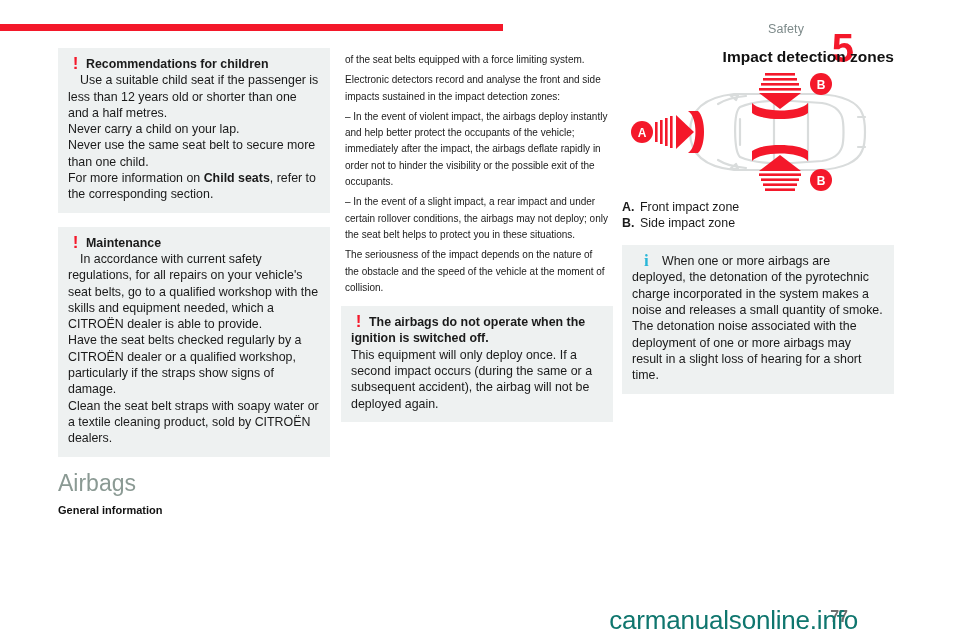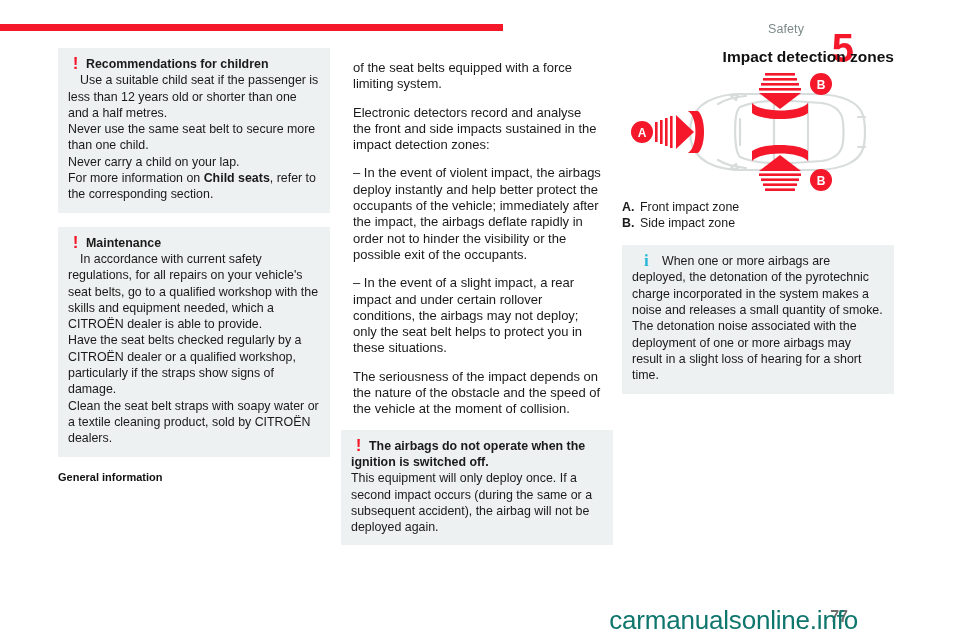--- a/index.html
+++ b/index.html
@@ -45,22 +45,22 @@
     position: absolute;
     top: 48px;
     width: 272px;
   }
   .col-left   { left: 58px; }
   .col-mid    { left: 341px; }
   .col-right  { left: 622px; }
 
   
   p.body {
-    margin: 12px;
-    font-size: 13px;
+    margin: 4px;
+    font-size: 10px;
     line-height: 16.3px;
     color: #1a1a1a;
     text-align: left;
   }
   p.body + p.body { margin-top: 0; }
 
   .section-title {
     margin: 0 0 8px 0;
     font-size: 23px;
     font-weight: normal;
@@ -170,34 +170,35 @@
   <div class="chapter-label">Safety</div>
   <div class="chapter-number">5</div>
 
   <div class="col col-left">
 
     <div class="callout">
       <p class="head">
         <span class="icon-warn">!</span><span>Recommendations for children</span>
       </p>
       <p class="ind">Use a suitable child seat if the passenger is less than 12 years old or shorter than one and a half metres.</p>
+      <p>Never carry a child on your lap.</p>
       <p>Never use the same seat belt to secure more than one child.</p>
-      <p>Never carry a child on your lap.</p>
       <p>For more information on <b>Child seats</b>, refer to the corresponding section.</p>
     </div>
 
     <div class="callout">
       <p class="head">
         <span class="icon-warn">!</span><span>Maintenance</span>
       </p>
       <p class="ind">In accordance with current safety regulations, for all repairs on your vehicle's seat belts, go to a qualified workshop with the skills and equipment needed, which a CITROËN dealer is able to provide.</p>
       <p>Have the seat belts checked regularly by a CITROËN dealer or a qualified workshop, particularly if the straps show signs of damage.</p>
       <p>Clean the seat belt straps with soapy water or a textile cleaning product, sold by CITROËN dealers.</p>
     </div>
 
+    <h1 class="section-title">Airbags</h1>
     <h2 class="sub-title">General information</h2>
   </div>
 
   <div class="col col-mid">
     <p class="body">of the seat belts equipped with a force limiting system.</p>
     <p class="body">Electronic detectors record and analyse the front and side impacts sustained in the impact detection zones:</p>
     <p class="body">–  In the event of violent impact, the airbags deploy instantly and help better protect the occupants of the vehicle; immediately after the impact, the airbags deflate rapidly in order not to hinder the visibility or the possible exit of the occupants.</p>
     <p class="body">–  In the event of a slight impact, a rear impact and under certain rollover conditions, the airbags may not deploy; only the seat belt helps to protect you in these situations.</p>
     <p class="body">The seriousness of the impact depends on the nature of the obstacle and the speed of the vehicle at the moment of collision.</p>
 

